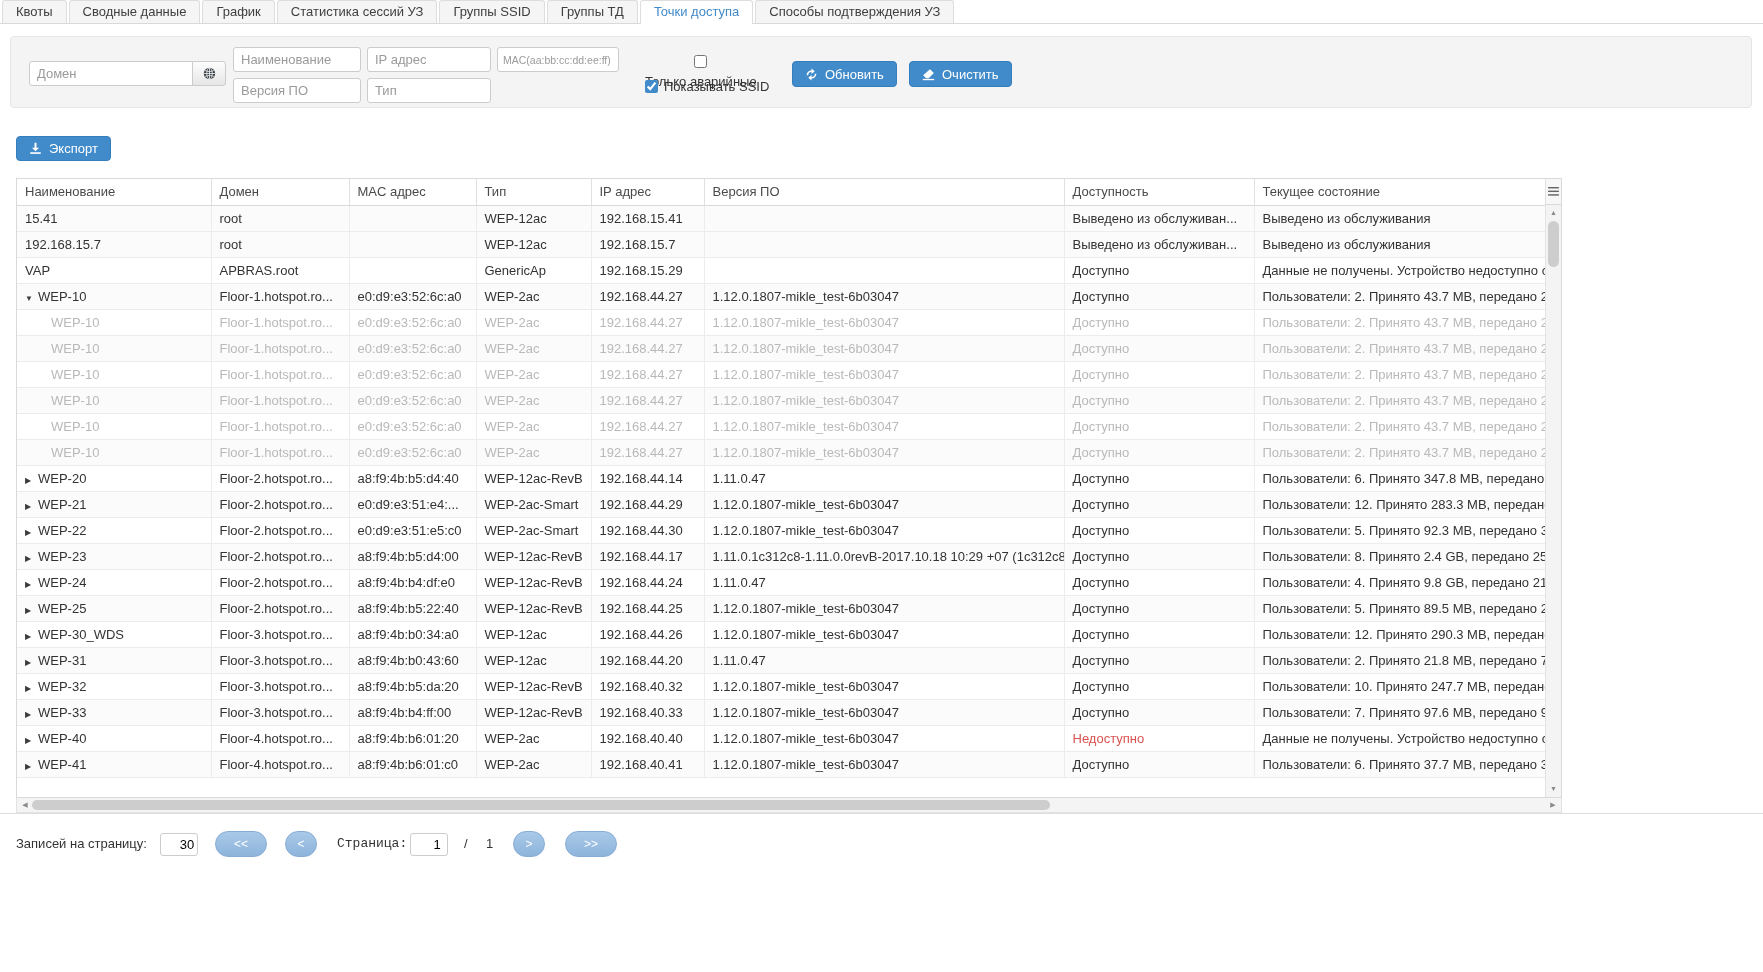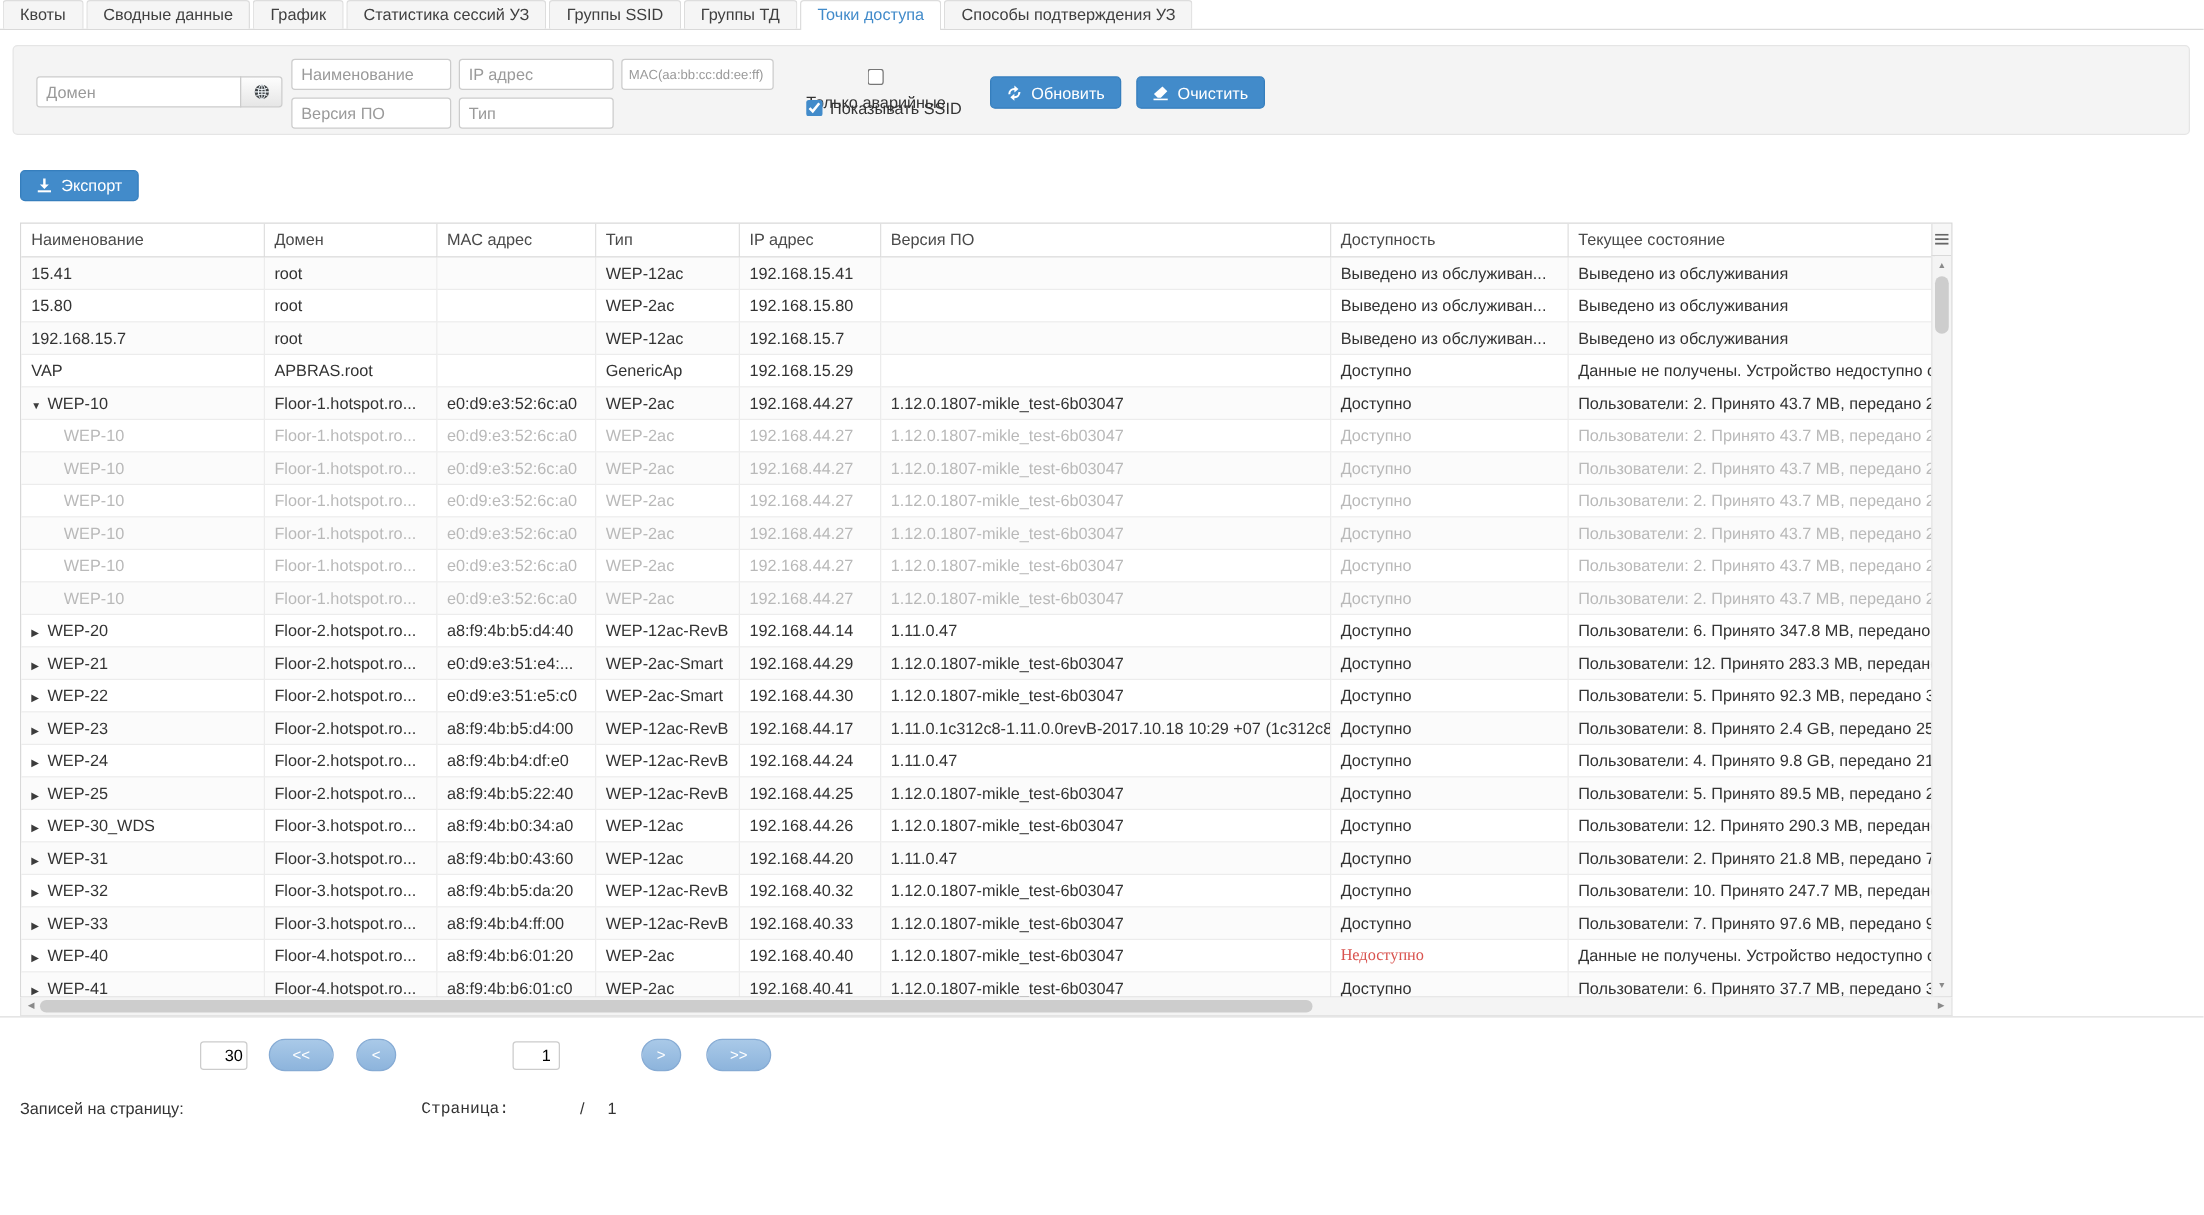--- a/index.html
+++ b/index.html
@@ -40,39 +40,39 @@
 
   
   .grid { position:absolute; top:178px; left:16px; width:1546px; height:620px; border:1px solid #d9d9d9; background:#fff; overflow:hidden; }
   table { border-collapse:collapse; table-layout:fixed; width:1530px; }
   th, td { height:26px; padding:0 8px; border-right:1px solid #ececec; border-bottom:1px solid #ececec;
            white-space:nowrap; overflow:hidden; text-align:left; font-weight:400; }
   thead th { color:#4a4a4a; background:#fff; border-right:1px solid #e0e0e0; border-bottom:1px solid #d9d9d9; cursor:pointer; }
   tbody tr.odd td { background:#fbfbfb; }
   tbody tr.muted td { color:#b9b9b9; }
   tbody tr.muted td:first-child { padding-left:34px; }
-  td.error { color:var(--error);font-family:Liberation Serif, serif; }
+  td.error { color:var(--error); }
   .expander { display:inline-block; width:13px; font-size:8px; color:#3c3c3c; cursor:pointer; }
   .corner-menu { position:absolute; top:0; right:0; width:16px; height:26px; background:#f7f7f7; border-left:1px solid #e0e0e0;
                  border-bottom:1px solid #d9d9d9; display:flex; align-items:center; justify-content:center; cursor:pointer; }
   .vscroll { position:absolute; top:26px; right:0; bottom:0; width:16px; background:#f4f4f4; border-left:1px solid #e3e3e3; }
   .sarr { position:absolute; left:0; width:15px; height:14px; font-size:7px; color:#8a8a8a; text-align:center; line-height:14px;
           cursor:pointer; user-select:none; }
   .sarr.up { top:1px; } .sarr.down { bottom:1px; }
   .vthumb { position:absolute; top:16px; left:2px; width:11px; height:46px; background:#cdcdcd; border-radius:6px; cursor:pointer; }
 
   .hscroll { position:absolute; top:798px; left:16px; width:1546px; height:15px; background:#f4f4f4; border:1px solid #e3e3e3; border-top:none; }
   .harr { position:absolute; top:0; width:14px; height:13px; font-size:7px; color:#8a8a8a; text-align:center; line-height:13px;
           cursor:pointer; user-select:none; }
   .harr.left { left:1px; } .harr.right { right:1px; }
   .hthumb { position:absolute; top:2px; left:15px; width:1018px; height:10px; background:#cdcdcd; border-radius:5px; cursor:pointer; }
 
   
   .pager { position:absolute; top:813px; left:0; width:100%; height:159px; border-top:1px solid #ddd; background:#fff; }
-  .plabel { position:absolute; top:17px; line-height:26px; color:#333;margin-top:43px; }
+  .plabel { position:absolute; top:17px; line-height:26px; color:#333; }
   .pinput { position:absolute; top:19px; height:23px; border:1px solid #ccc; border-radius:3px; font:inherit; text-align:center; background:#fff;padding-left:16px; }
   .pbtn { position:absolute; top:17px; height:26px; border:1px solid #86abd4; border-radius:14px;
           background:linear-gradient(#a9c9e8,#8db4dc); color:#fff; font:inherit; font-size:12px; cursor:pointer; }
   .lbl-perpage { left:16px; }
   .inp-perpage { left:160px; width:38px; }
   .btn-first { left:215px; width:52px; }
   .btn-prev  { left:285px; width:32px; }
   .lbl-page  { left:337px;font-family:Liberation Mono, monospace; }
   .inp-page  { left:410px; width:38px; }
   .lbl-slash { left:464px; }
@@ -173,30 +173,20 @@
           <tr class="odd">
             <td>15.41</td>
             <td>root</td>
             <td></td>
             <td>WEP-12ac</td>
             <td>192.168.15.41</td>
             <td></td>
             <td>Выведено из обслуживан...</td>
             <td>Выведено из обслуживания</td>
           </tr>
-          <tr class="even">
-            <td>15.80</td>
-            <td>root</td>
-            <td></td>
-            <td>WEP-2ac</td>
-            <td>192.168.15.80</td>
-            <td></td>
-            <td>Выведено из обслуживан...</td>
-            <td>Выведено из обслуживания</td>
-          </tr>
           <tr class="odd">
             <td>192.168.15.7</td>
             <td>root</td>
             <td></td>
             <td>WEP-12ac</td>
             <td>192.168.15.7</td>
             <td></td>
             <td>Выведено из обслуживан...</td>
             <td>Выведено из обслуживания</td>
           </tr>

